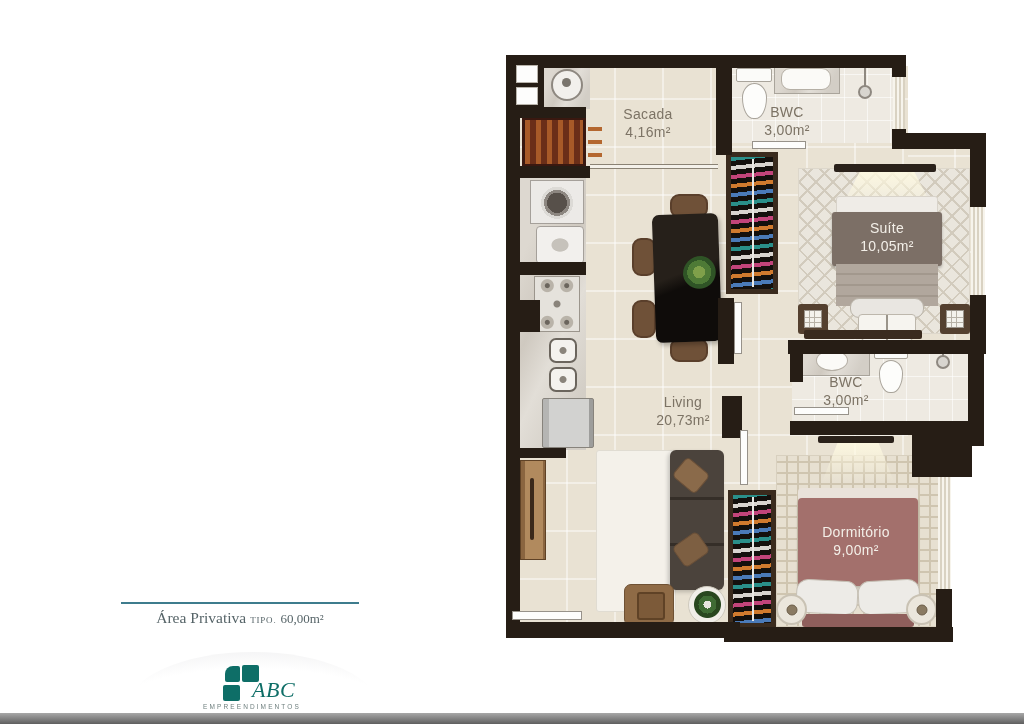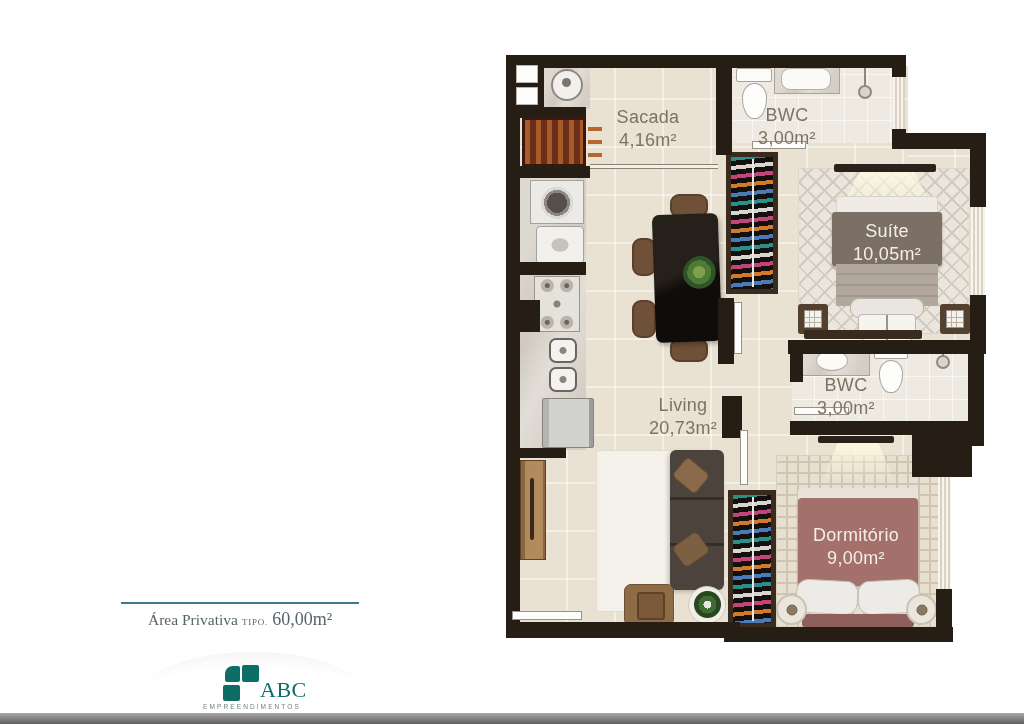--- a/index.html
+++ b/index.html
@@ -11,21 +11,21 @@
          background-image:repeating-linear-gradient(0deg,transparent 0 46px,rgba(255,255,255,.45) 46px 48px),
                           repeating-linear-gradient(90deg,transparent 0 46px,rgba(255,255,255,.45) 46px 48px);}
   .bwcfloor{position:absolute;background:#eeeae2;
          background-image:repeating-linear-gradient(0deg,transparent 0 22px,rgba(255,255,255,.6) 22px 23px),
                           repeating-linear-gradient(90deg,transparent 0 22px,rgba(255,255,255,.6) 22px 23px);}
   .marble{position:absolute;background:linear-gradient(115deg,#ddd8d0 20%,#cfc9c0 42%,#e2ded7 60%,#d3cec6 85%);}
   .door-h{position:absolute;background:#fdfdfc;border:1px solid #97928a;box-sizing:border-box;}
   .door-v{position:absolute;background:#fdfdfc;border:1px solid #97928a;box-sizing:border-box;}
   .window-v{position:absolute;background:repeating-linear-gradient(90deg,#f7f4ec 0 2px,#d9d2c2 2px 4px);}
   .room-label{position:absolute;transform:translateX(-50%);text-align:center;
-              font-size:18px;line-height:1.25;color:#7c7365;letter-spacing:.3px;white-space:nowrap;}
+              font-size:14px;line-height:1.25;color:#7c7365;letter-spacing:.3px;white-space:nowrap;}
   .room-label.light{color:#f3efe8;}
   .closet{position:absolute;background:#1d1712;border:5px solid #3a2b1e;box-sizing:border-box;}
   .closet .rack{position:absolute;left:0;top:0;right:0;bottom:0;
       background:repeating-linear-gradient(174deg,#2a8f8a 0 4px,#14100d 4px 9px,#d8d4cf 9px 13px,#14100d 13px 18px,
                  #c2447a 18px 22px,#14100d 22px 27px,#d07a2e 27px 31px,#14100d 31px 36px,#4a7ab8 36px 40px,#14100d 40px 45px);}
   .closet .rod{position:absolute;left:50%;top:2px;bottom:2px;width:2px;background:#e9e7e3;}
   .glow{position:absolute;background:linear-gradient(180deg,rgba(255,250,225,.85),rgba(255,250,225,0));
         clip-path:polygon(22% 0,78% 0,100% 100%,0 100%);}
   .chair{position:absolute;background:#6f5138;border:2px solid #5a3f2b;border-radius:9px;box-sizing:border-box;}
   .nightstand{position:absolute;background:#54402f;border-radius:3px;}
@@ -219,25 +219,25 @@
     <div class="room-label light" style="left:856px;top:524px;">
       <div>Dormitório</div>
       <div>9,00m²</div>
     </div>
   </div>
 
   <div class="abs" style="left:121px;top:602px;width:238px;height:2px;background:#3e7c8d;"></div>
   <div class="abs footer-serif" style="left:240px;top:609px;transform:translateX(-50%);color:#566468;white-space:nowrap;">
     <span style="font-size:15.5px;">Área Privativa</span>
     <span style="font-size:9px;letter-spacing:.8px;">TIPO.</span>
-    <span style="font-size:18px;font-family:Liberation Serif, serif;">60,00m²</span>
+    <span style="font-size:13px;font-family:Liberation Serif, serif;">60,00m²</span>
   </div>
 
   <div class="abs" style="left:127px;top:652px;width:252px;height:62px;border-radius:55% 55% 0 0/100% 100% 0 0;
               background:radial-gradient(120% 170% at 50% 115%,#ffffff 52%,#efeff0 78%,#dededf 100%);"></div>
   <div class="abs" style="left:225px;top:666px;width:15px;height:16px;background:#0e6e67;border-radius:8px 2px 2px 2px;"></div>
   <div class="abs" style="left:242px;top:665px;width:17px;height:17px;background:#0e6e67;border-radius:2px;"></div>
   <div class="abs" style="left:223px;top:685px;width:17px;height:16px;background:#0e6e67;border-radius:2px;"></div>
-  <div class="abs footer-serif" style="left:260px;top:677px;font-size:22px;color:#0e6e67;letter-spacing:.5px;">ABC</div>
+  <div class="abs footer-serif" style="left:252px;top:677px;font-size:22px;color:#0e6e67;letter-spacing:.5px;font-style:italic;">ABC</div>
   <div class="abs" style="left:252px;top:703px;transform:translateX(-50%);font-size:6.5px;letter-spacing:2.1px;color:#6e7f7e;white-space:nowrap;">EMPREENDIMENTOS</div>
 
   <div class="abs" style="left:0;top:713px;width:1024px;height:11px;background:linear-gradient(180deg,#a8a8a8,#5f5f5f);"></div>
 </div>
 
 </body></html>

